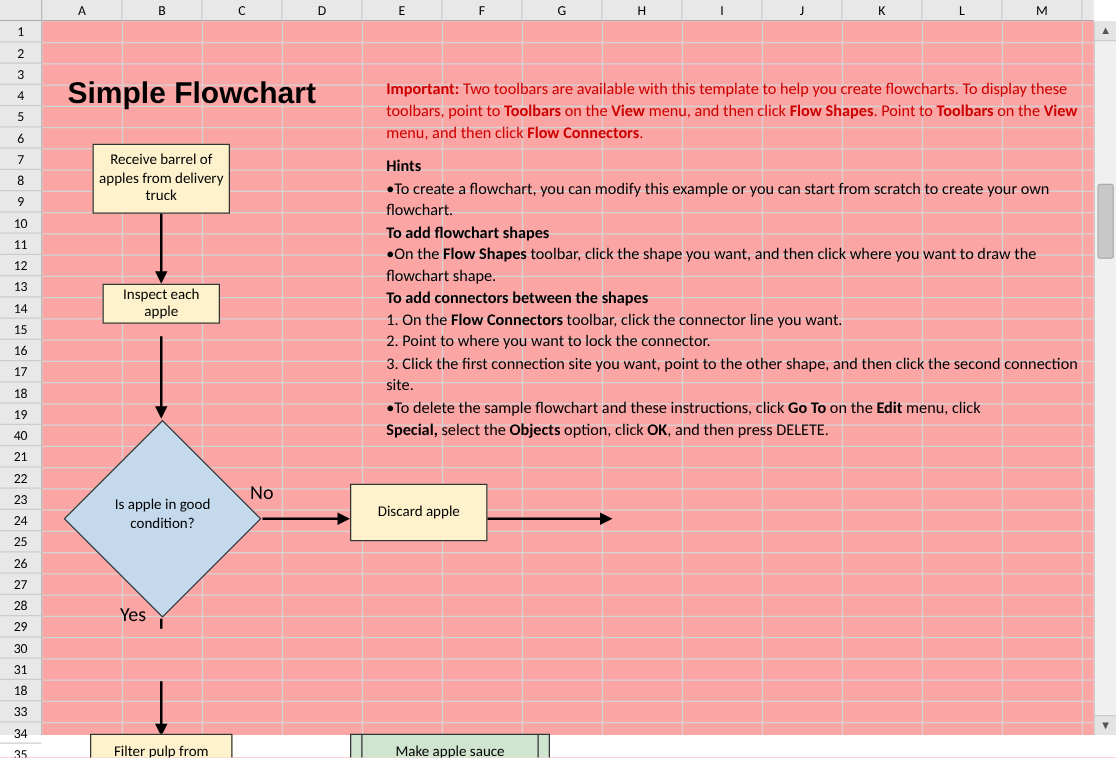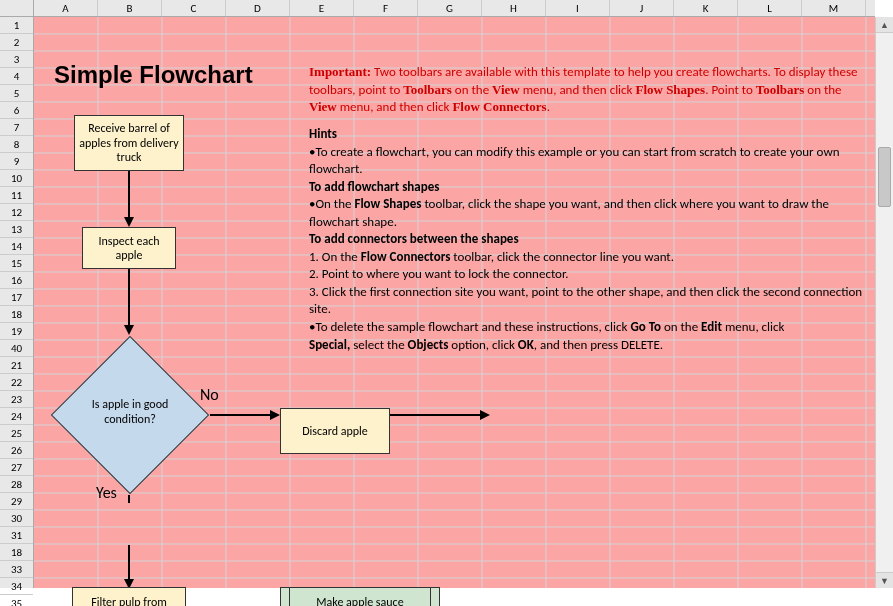--- a/index.html
+++ b/index.html
@@ -11,21 +11,21 @@
 .corner { position: absolute; top: 0; left: 0; width: 34px; height: 17px; background: #e8e8e8; border-right: 1px solid #aaa; border-bottom: 1px solid #aaa; }
 .sheet { position: absolute; top: 17px; left: 34px; right: 18px; bottom: 18px; background: #fca5a5; }
 .gridlines { position: absolute; inset: 0; pointer-events: none; }
 .vscroll { position: absolute; top: 17px; right: 0; width: 18px; bottom: 18px; background: #f0f0f0; border-left: 1px solid #ccc; }
 .vscroll-thumb { position: absolute; top: 130px; left: 2px; right: 2px; height: 60px; background: #c8c8c8; border: 1px solid #aaa; border-radius: 2px; }
 .vscroll-arrow-up, .vscroll-arrow-down { position: absolute; left: 0; right: 0; height: 16px; background: #e4e4e4; display:flex; align-items:center; justify-content:center; font-size:9px; color:#555;}
 .vscroll-arrow-up { top: 0; border-bottom:1px solid #ccc;}
 .vscroll-arrow-down { bottom: 0; border-top:1px solid #ccc;}
 .title { position: absolute; top: 44px; left: 20px; font-size: 24px; font-weight: bold; font-family: Verdana, Arial, sans-serif; }
 .important { position: absolute; top: 46px; left: 275px; width: 560px; font-size: 13px; line-height: 1.35; color: #c00; }
-.important b { font-weight: bold; font-family: Liberation Serif, serif; }
+.important b { font-weight: bold; }
 .hints { position: absolute; top: 108px; left: 275px; width: 570px; font-size: 13px; line-height: 1.35; color: #000; }
 .hints .hd { font-weight: bold; }
 .shape { position: absolute; display: flex; align-items: center; justify-content: center; text-align: center; font-size: 12px; line-height: 1.2; padding: 4px; }
 .process { background: #fdf2cc; border: 1px solid #333; }
 .diamond { position: absolute; width: 112px; height: 112px; transform: rotate(45deg); background: #c5d9ed; border: 1px solid #333; }
 .diamond-text { position: absolute; width: 120px; text-align: center; font-size: 12px; line-height: 1.25; z-index: 2; }
 .callout { position: absolute; background: #f4d4d0; border: 1px solid #333; border-radius: 8px 0 0 0; font-size: 12px; line-height: 1.35; text-align: center; padding: 8px 10px; }
 .subprocess { background: #d0e5d0; border: 1px solid #333; position: relative; }
 .subprocess::before, .subprocess::after { content: ''; position: absolute; top: 0; bottom: 0; width: 1px; background: #333; }
 .subprocess::before { left: 8px; }
@@ -170,37 +170,37 @@
     <div><b>Special,</b><span>  select the </span><b>Objects</b><span> option, click </span><b>OK</b><span>, and then press DELETE.</span></div>
   </div>
 
   <div class="shape process" style="left:40px; top:98px; width:110px; height:56px;">
     <span>Receive barrel of apples from delivery truck</span>
   </div>
 
   <div class="arrow-line" style="left:94px; top:154px; width:2px; height:48px;"></div>
   <div class="arrow-head-down" style="left:90px; top:200px;"></div>
 
-  <div class="shape process" style="left:48px; top:210px; width:94px; height:42px;justify-content:center;">
+  <div class="shape process" style="left:48px; top:210px; width:94px; height:32px;justify-content:center;">
     <span>Inspect each apple</span>
   </div>
 
   <div class="arrow-line" style="left:94px; top:252px; width:2px; height:58px;"></div>
   <div class="arrow-head-down" style="left:90px; top:308px;"></div>
 
   <div style="position:absolute; left:16px; top:318px; width:160px; height:160px;">
     <div class="diamond" style="left:24px; top:24px;"></div>
     <div class="diamond-text" style="left:20px; top:62px;">Is apple in good condition?</div>
   </div>
 
   <div class="label-text" style="left:166px; top:368px;">No</div>
   <div class="arrow-line" style="left:176px; top:397px; width:62px; height:2px;"></div>
   <div class="arrow-head-right" style="left:236px; top:393px;"></div>
 
-  <div class="shape process" style="left:246px; top:391px; width:110px; height:46px;">
+  <div class="shape process" style="left:246px; top:370px; width:110px; height:46px;">
     <span>Discard apple</span>
   </div>
 
   <div class="arrow-line" style="left:356px; top:397px; width:92px; height:2px;"></div>
   <div class="arrow-head-right" style="left:446px; top:393px;"></div>
 
 
   <div class="label-text" style="left:62px; top:466px;">Yes</div>
   <div class="arrow-line" style="left:94px; top:478px; width:2px; height:8px;"></div>
 

